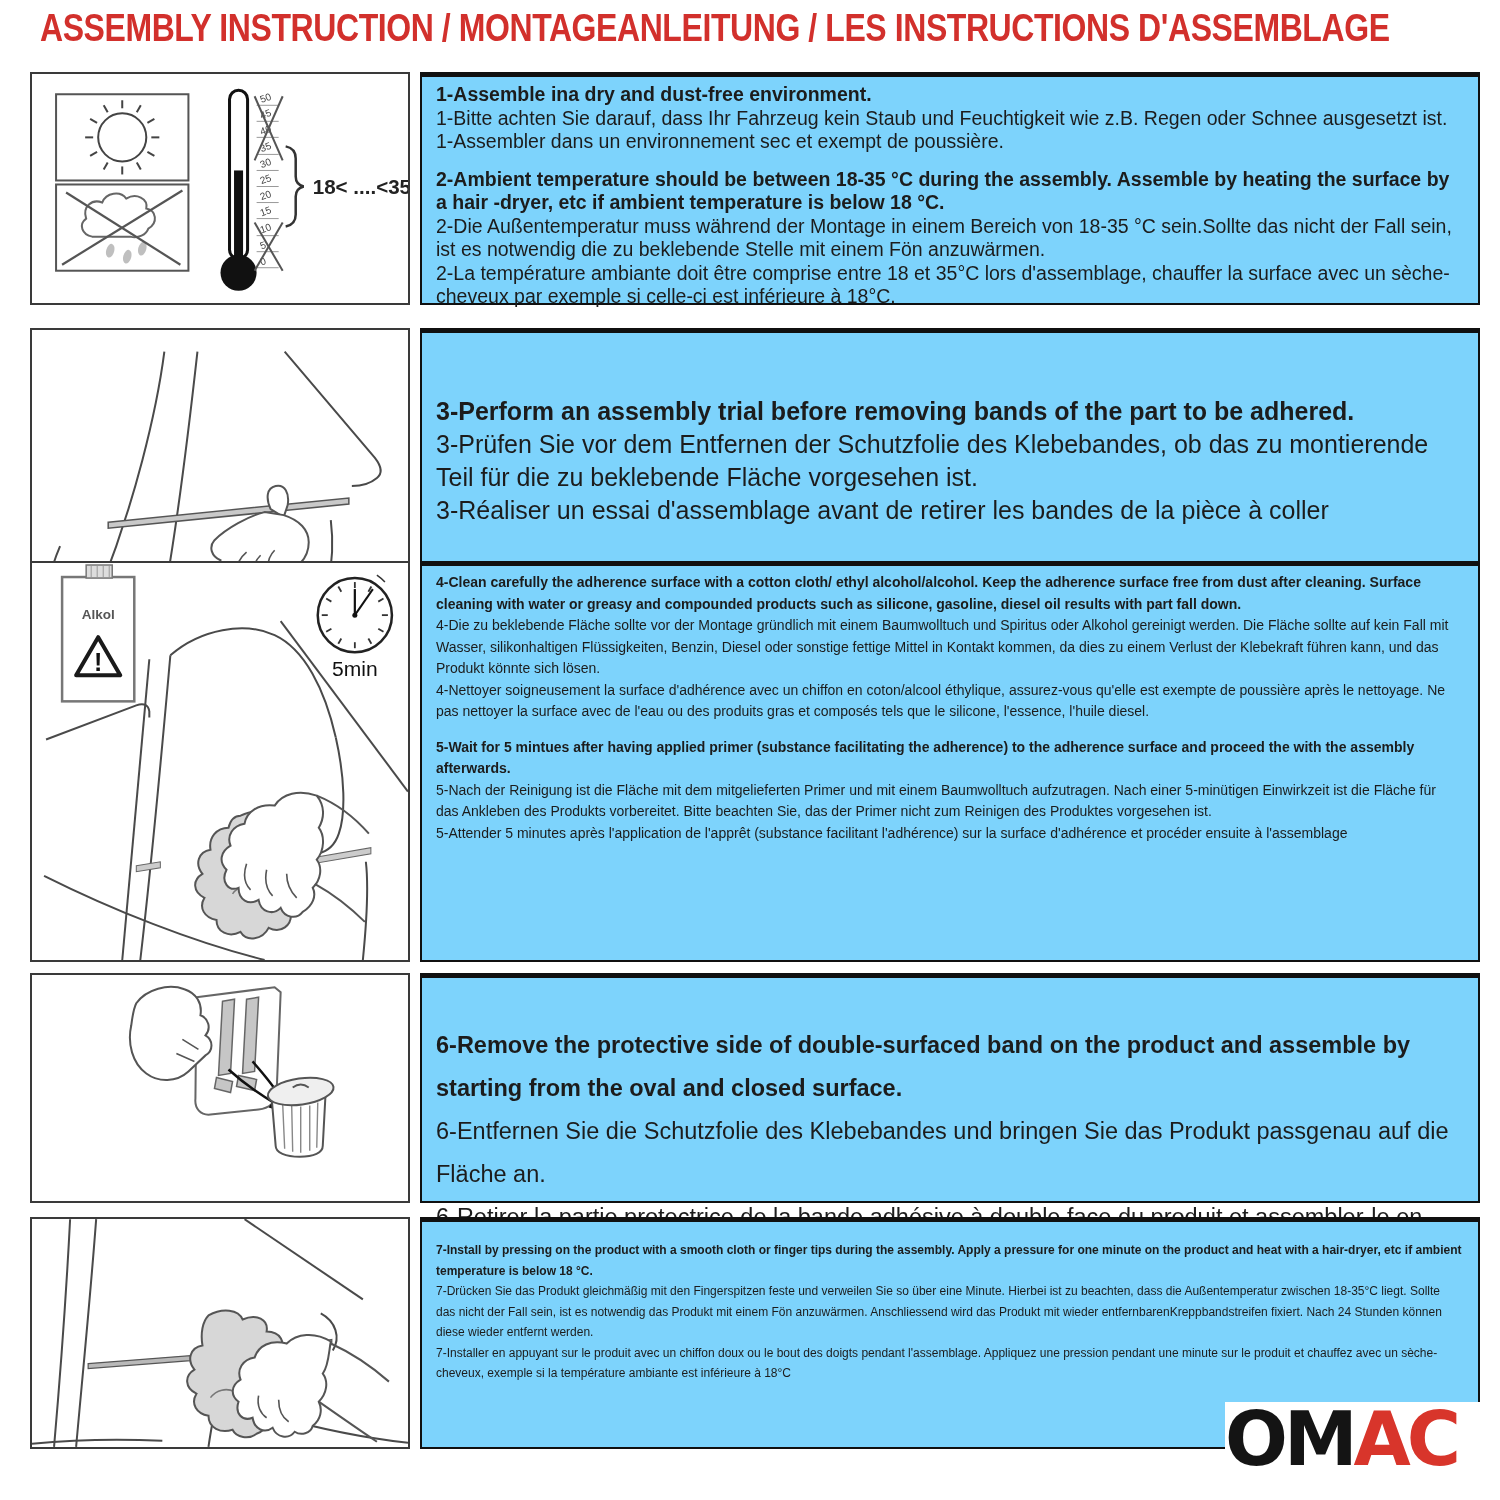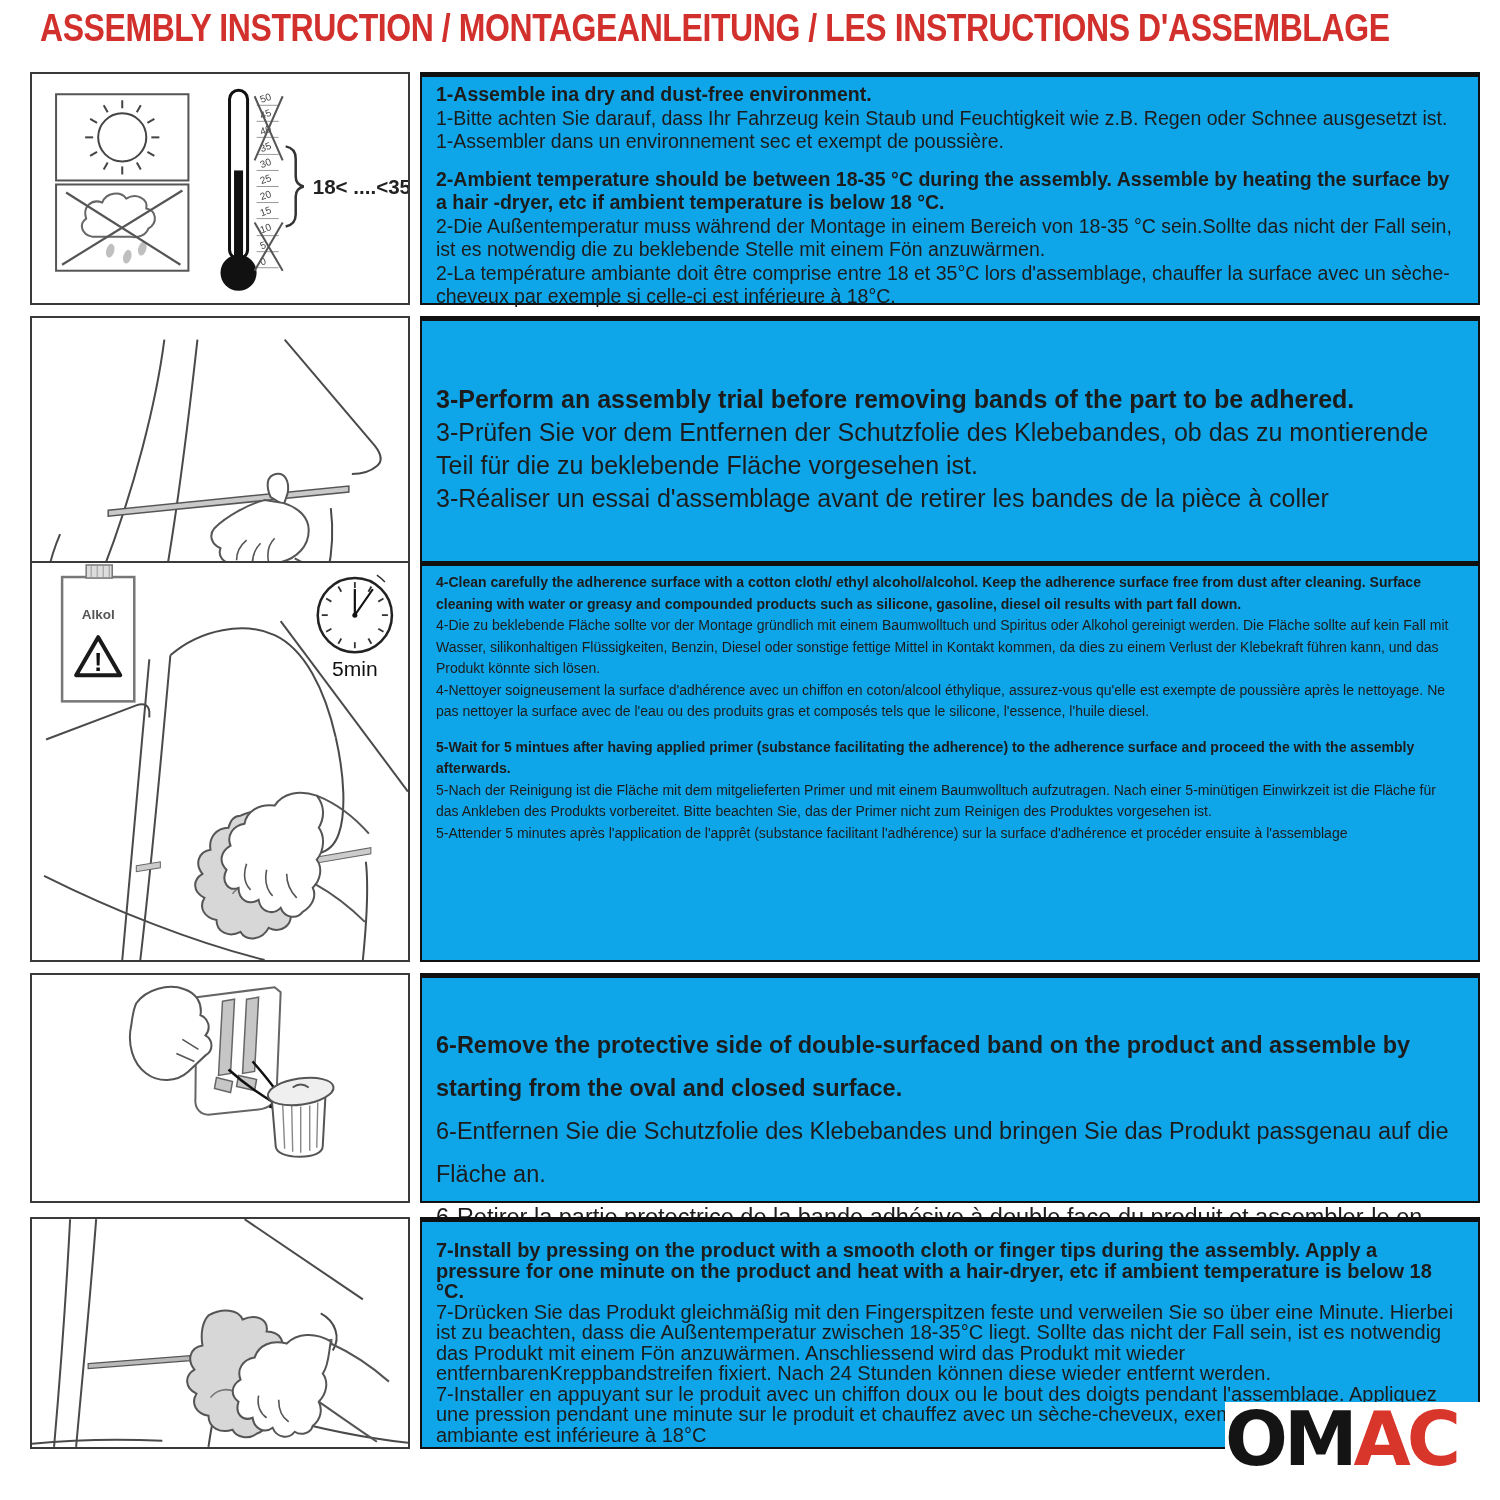--- a/index.html
+++ b/index.html
@@ -4,36 +4,36 @@
 <style>
   html,body{margin:0;padding:0;}
   body{position:relative;width:1500px;height:1500px;background:#fff;
        font-family:"Liberation Sans",sans-serif;color:#1c1c1c;overflow:hidden;}
   .abs{position:absolute;}
   .title{left:40px;top:6px;font-size:39px;font-weight:800;
          color:var(--title-red,#d2302c);letter-spacing:-0.5px;white-space:nowrap;
          transform:scaleX(.82);transform-origin:left top;}
   .figbox{left:30px;width:380px;border:2px solid #3a3a3a;background:#fff;box-sizing:border-box;}
   .textbox{left:420px;width:1060px;border:2px solid #101010;border-top-width:5px;
-           background:#0ea5e9;box-sizing:border-box;padding:6px 16px 0 14px;}
+           background:#7dd3fc;box-sizing:border-box;padding:6px 16px 0 14px;}
   .r1{top:72px;height:233px;}
-  .r2{top:316px;height:280px;}
+  .r2{top:328px;height:280px;}
   .r3{top:561px;height:401px;}
   .r4{top:973px;height:230px;}
   .r5{top:1217px;height:232px;}
   .textbox.r2{padding-top:62px;}
   .textbox.r4{padding-top:46px;}
   .textbox.r5{padding-top:18px;}
   p{margin:0;}
   .b{font-weight:bold;}
   .t1{font-size:19.5px;line-height:23.5px;}
   .t2{font-size:25px;line-height:33px;}
   .t3{font-size:14px;line-height:21.5px;}
   .t4{font-size:23.5px;line-height:43px;}
-  .t5{font-size:20px;line-height:20.5px;}
+  .t5{font-size:12px;line-height:20.5px;}
   .gap{margin-top:14px;}
   svg{width:100%;height:100%;display:block;font-family:inherit;}
   .logo{left:1225px;top:1402px;width:260px;height:86px;background:#fff;z-index:4;
         display:flex;align-items:flex-start;justify-content:flex-start;
         font-family:"DejaVu Sans",sans-serif;font-weight:800;font-size:74px;
         letter-spacing:-4px;line-height:1;}
   .logo .lblack{color:var(--logo-black,#141414);}
   .logo .lred{color:var(--logo-red,#d8352b);}
 </style>
 </head>

